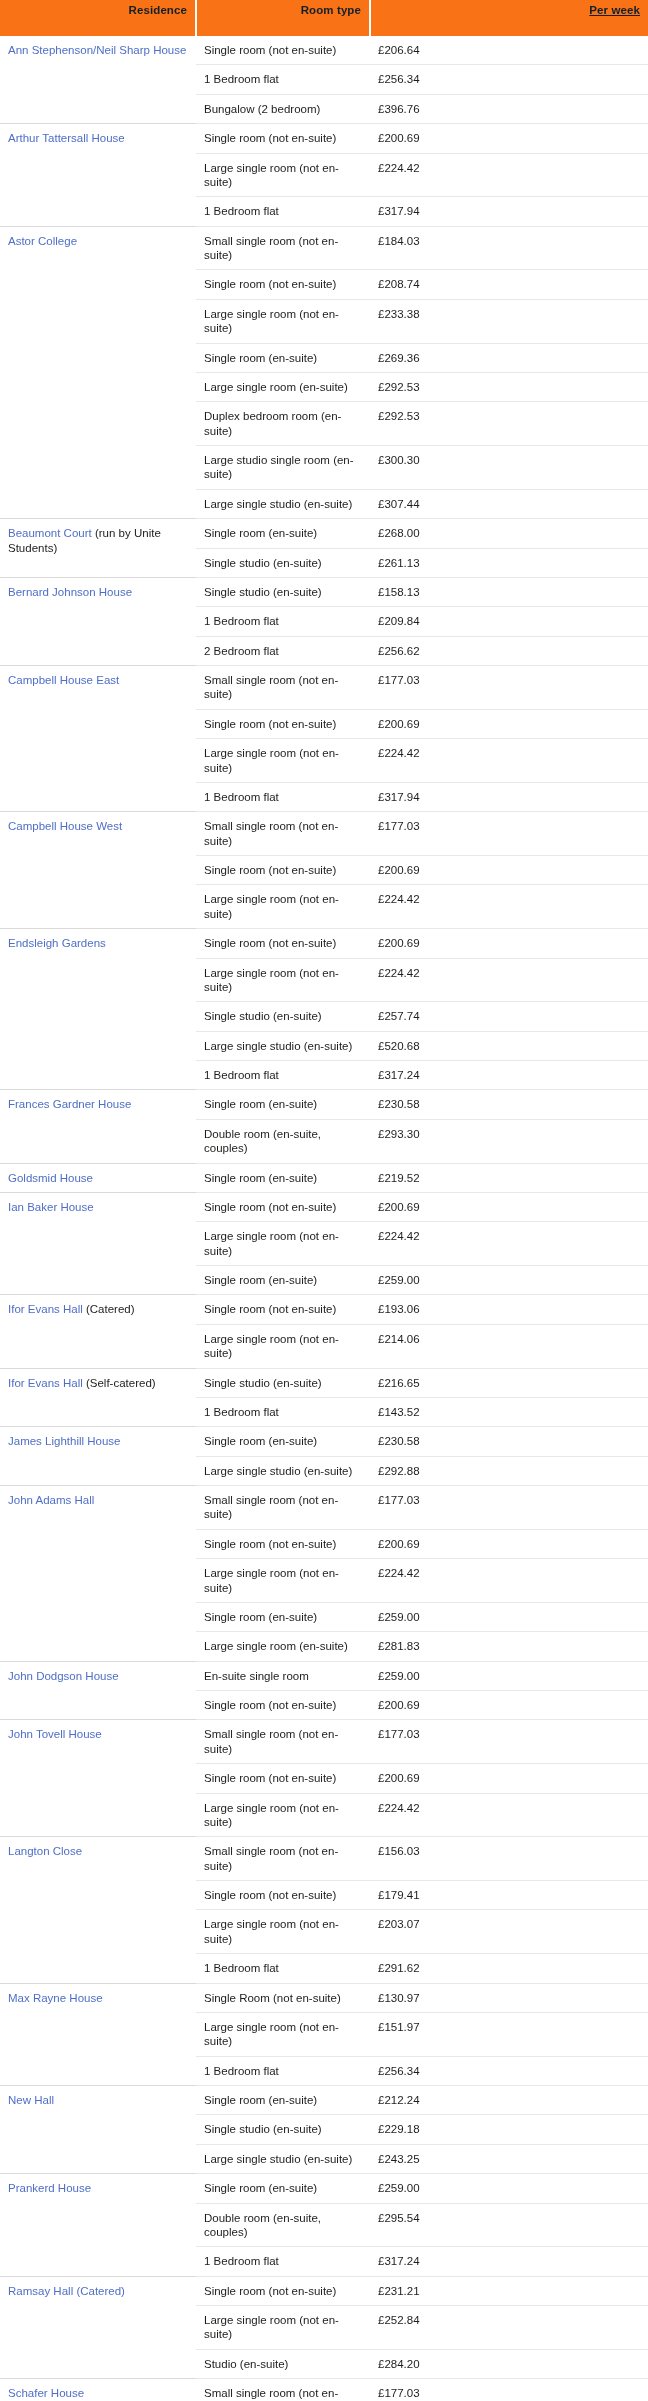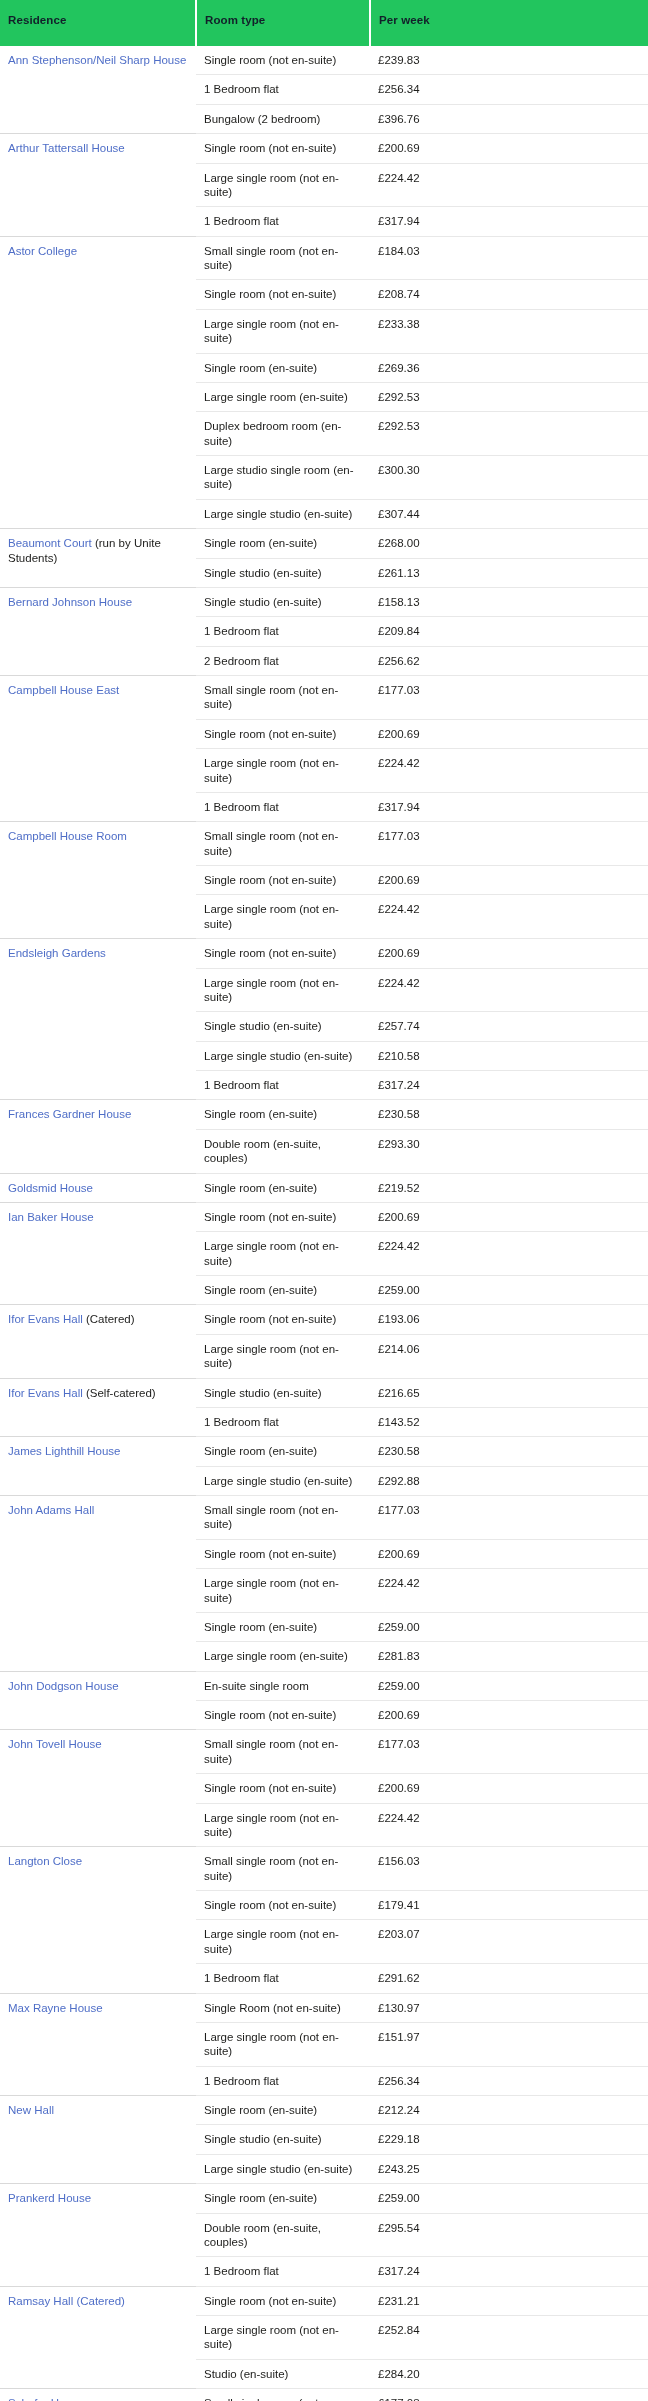--- a/index.html
+++ b/index.html
@@ -17,31 +17,31 @@
     width: 648px;
     border-collapse: collapse;
     table-layout: fixed;
     font-size: 11.5px;
   }
   .accommodation-table col.col-residence { width: 196px; }
   .accommodation-table col.col-roomtype  { width: 174px; }
   .accommodation-table col.col-perweek   { width: 278px; }
 
   thead th {
-    background: #22c55e;
+    background: #f97316;
     color: #12202a;
     font-weight: bold;
     font-size: 11.5px;
-    text-align: left;
+    text-align: right;
     vertical-align: top;
-    padding: 14px 8px 20px 8px;
+    padding: 4px 8px 20px 8px;
     border-right: 2px solid #ffffff;
     letter-spacing: 0.1px;
   }
-  thead th.last { border-right: none; }
+  thead th.last { border-right: none; text-decoration: underline; }
 
   tbody td {
     vertical-align: top;
     padding: 7px 8px 7px 8px;
     line-height: 1.25;
     font-size: 11.5px;
     background: #ffffff;
   }
   td.residence-cell {
     border-bottom: 1px solid #d9d9d9;
@@ -87,21 +87,21 @@
     <tr>
       <th class="residence-head">Residence</th>
       <th class="roomtype-head">Room type</th>
       <th class="last">Per week</th>
     </tr>
   </thead>
   <tbody id="table-body">
       <tr class="group-start">
         <td class="residence-cell" rowspan="3"><a class="residence-link" href="#">Ann Stephenson/Neil Sharp House</a></td>
         <td class="room-cell">Single room (not en-suite)</td>
-        <td class="price-cell">£239.83</td>
+        <td class="price-cell">£206.64</td>
       </tr>
       <tr>
         <td class="room-cell">1 Bedroom flat</td>
         <td class="price-cell">£256.34</td>
       </tr>
       <tr>
         <td class="room-cell">Bungalow (2 bedroom)</td>
         <td class="price-cell">£396.76</td>
       </tr>
       <tr class="group-start">
@@ -183,21 +183,21 @@
       </tr>
       <tr>
         <td class="room-cell">Large single room (not en-suite)</td>
         <td class="price-cell">£224.42</td>
       </tr>
       <tr>
         <td class="room-cell">1 Bedroom flat</td>
         <td class="price-cell">£317.94</td>
       </tr>
       <tr class="group-start">
-        <td class="residence-cell" rowspan="3"><a class="residence-link" href="#">Campbell House Room</a></td>
+        <td class="residence-cell" rowspan="3"><a class="residence-link" href="#">Campbell House West</a></td>
         <td class="room-cell">Small single room (not en-suite)</td>
         <td class="price-cell">£177.03</td>
       </tr>
       <tr>
         <td class="room-cell">Single room (not en-suite)</td>
         <td class="price-cell">£200.69</td>
       </tr>
       <tr>
         <td class="room-cell">Large single room (not en-suite)</td>
         <td class="price-cell">£224.42</td>
@@ -210,21 +210,21 @@
       <tr>
         <td class="room-cell">Large single room (not en-suite)</td>
         <td class="price-cell">£224.42</td>
       </tr>
       <tr>
         <td class="room-cell">Single studio (en-suite)</td>
         <td class="price-cell">£257.74</td>
       </tr>
       <tr>
         <td class="room-cell">Large single studio (en-suite)</td>
-        <td class="price-cell">£210.58</td>
+        <td class="price-cell">£520.68</td>
       </tr>
       <tr>
         <td class="room-cell">1 Bedroom flat</td>
         <td class="price-cell">£317.24</td>
       </tr>
       <tr class="group-start">
         <td class="residence-cell" rowspan="2"><a class="residence-link" href="#">Frances Gardner House</a></td>
         <td class="room-cell">Single room (en-suite)</td>
         <td class="price-cell">£230.58</td>
       </tr>

